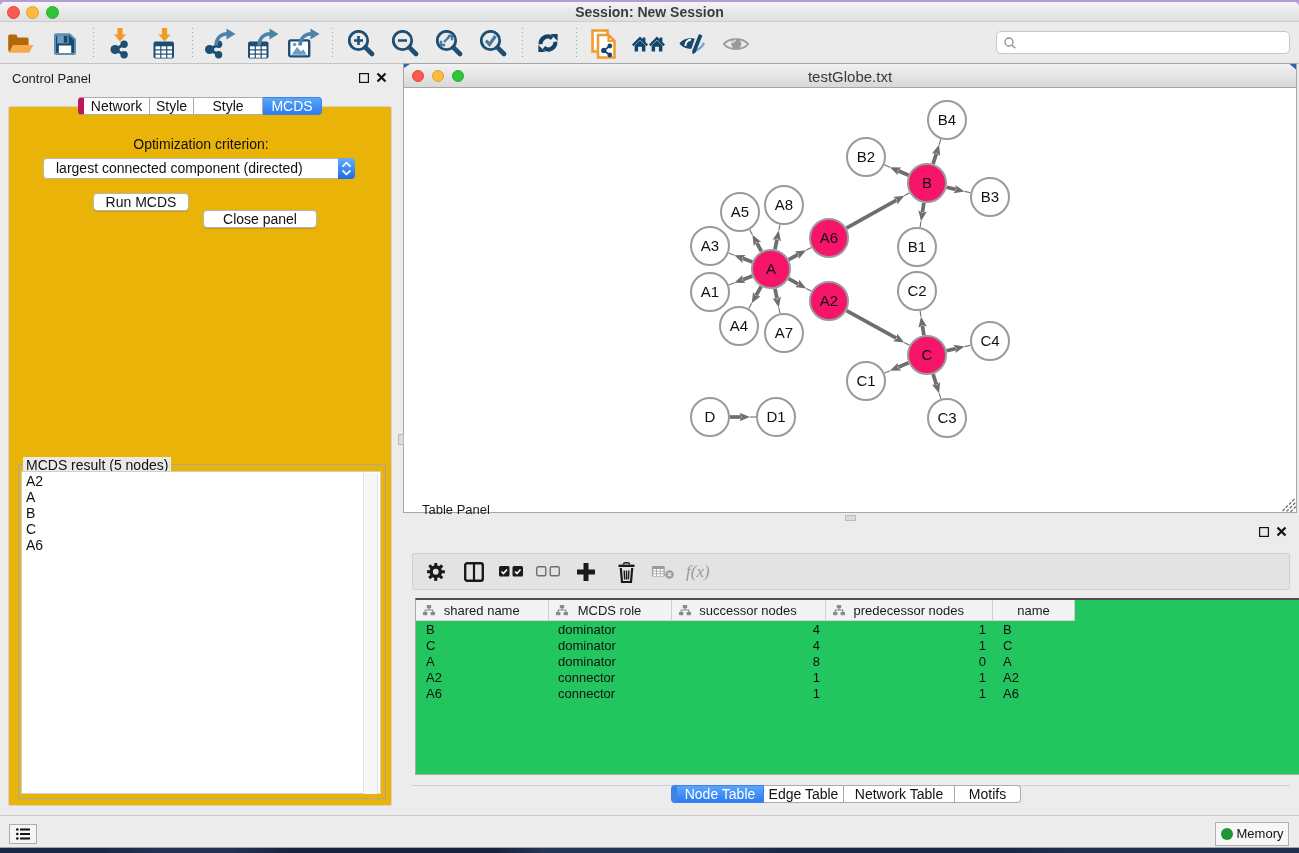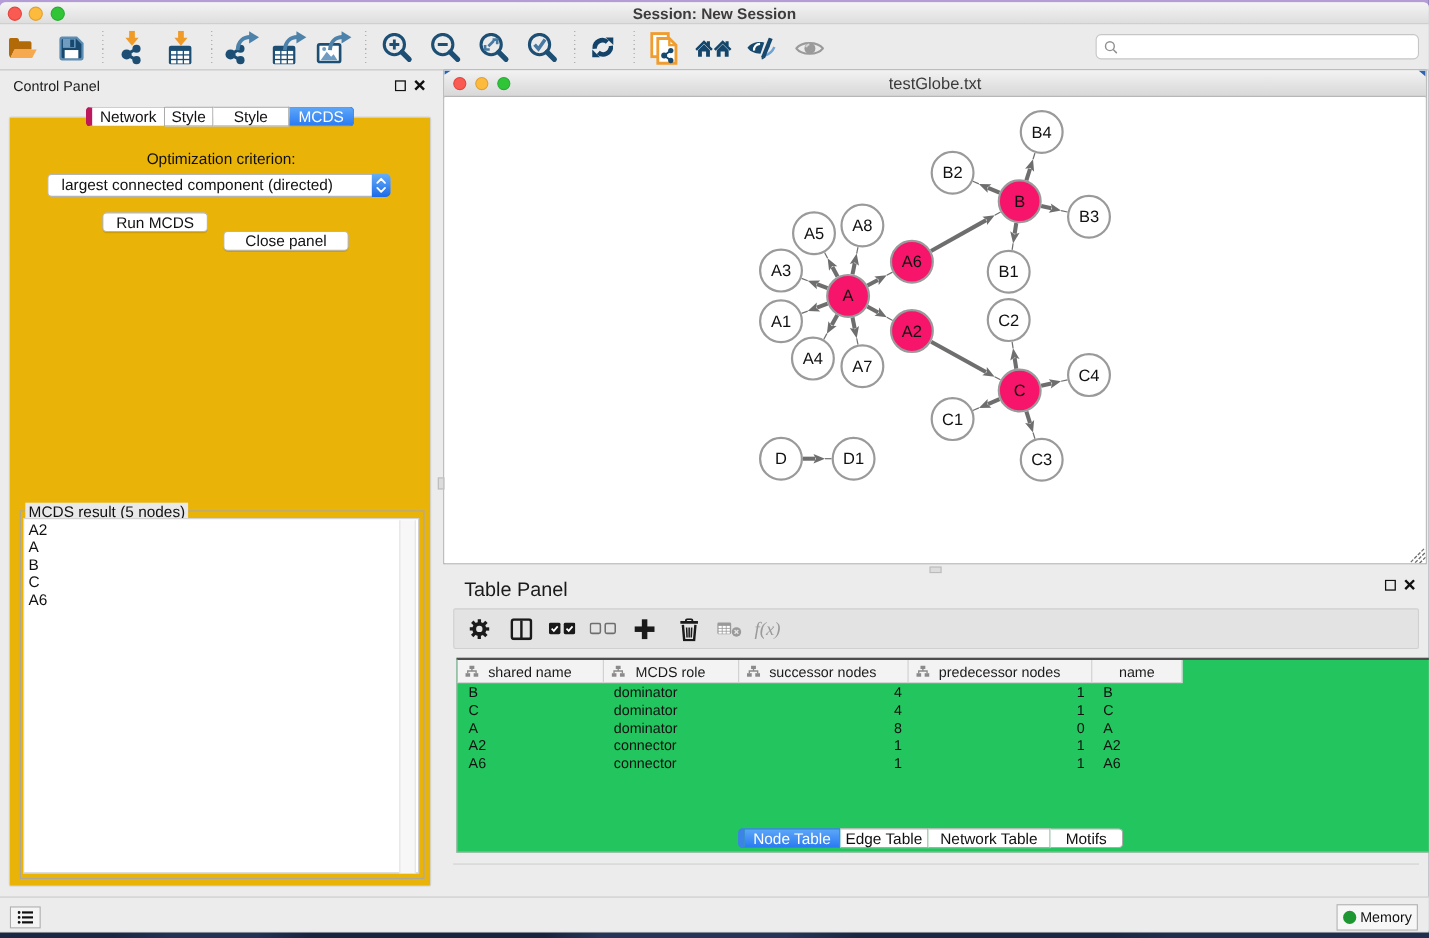--- a/index.html
+++ b/index.html
@@ -60,21 +60,21 @@
 #iwin { position:absolute; left:403px; top:61px; width:894px; height:450px;
   background:#fff; border:1px solid #a6a6a6; }
 #iwin-tb { position:absolute; left:0; top:0; width:892px; height:24px;
   background:linear-gradient(#f2f2f2,#d8d8d8); border-bottom:1px solid #a6a6a6; }
 #iwin-title { position:absolute; left:0; top:4px; width:892px; text-align:center;
   font-size:15px; color:#3a3a3a; }
 #graph-wrap { position:absolute; left:0px; top:25px; width:892px; height:423px;
   background:#fff; }
 
 
-#tp-title { position:absolute; left:422px; top:524px; font-size:18px; color:#1a1a1a; }
+#tp-title { position:absolute; left:422px; top:500px; font-size:13px; color:#1a1a1a; }
 #tp-toolbar { position:absolute; left:412px; top:551px; width:878px; height:37px;
   background:#e3e3e3; border:1px solid #d0d0d0; border-radius:2px; }
 #tbl { position:absolute; left:415px; top:596px; width:912px; height:177px;
   background:#22c55e; border:1px solid #a9a9a9; border-top:2px solid #4e4e4e; }
 #tbl-head { position:absolute; left:0; top:0; width:659px; height:21px;
   background:#f3f3f3; border-bottom:1px solid #d4d4d4; }
 .th { position:absolute; top:0; height:20px; font-size:13px; color:#1a1a1a;
   text-align:center; line-height:22px; border-right:1px solid #cfcfcf; }
 .td { position:absolute; font-size:13px; color:#111; height:16px; line-height:16px; }
 .td.num { text-align:right; }
@@ -548,21 +548,21 @@
       <div class="td num" style="left:330px;top:70px;width:74px;">1</div>
       <div class="td num" style="left:500px;top:70px;width:70px;">1</div>
       <div class="td" style="left:587px;top:70px;">A2</div>
       <div class="td" style="left:10px;top:86px;">A6</div>
       <div class="td" style="left:142px;top:86px;">connector</div>
       <div class="td num" style="left:330px;top:86px;width:74px;">1</div>
       <div class="td num" style="left:500px;top:86px;width:70px;">1</div>
       <div class="td" style="left:587px;top:86px;">A6</div>
   </div>
   <div style="position:absolute;left:412px;top:783px;width:878px;height:1px;background:#d0d0d0;"></div>
-  <div class="tabseg" style="left:671px; top:751px;">
+  <div class="tabseg" style="left:671px; top:783px;">
     <div class="tab first sel" style="width:93px;">Node Table</div>
     <div class="tab" style="width:80px;">Edge Table</div>
     <div class="tab" style="width:111px;">Network Table</div>
     <div class="tab last" style="width:66px;">Motifs</div>
   </div>
 
   <div id="status"></div>
   <div id="listbtn">
     <svg width="15" height="12" style="position:absolute;left:6px;top:3px" viewBox="0 0 15 12">
       <circle cx="1.3" cy="1.5" r="1.3" fill="#111"></circle>

